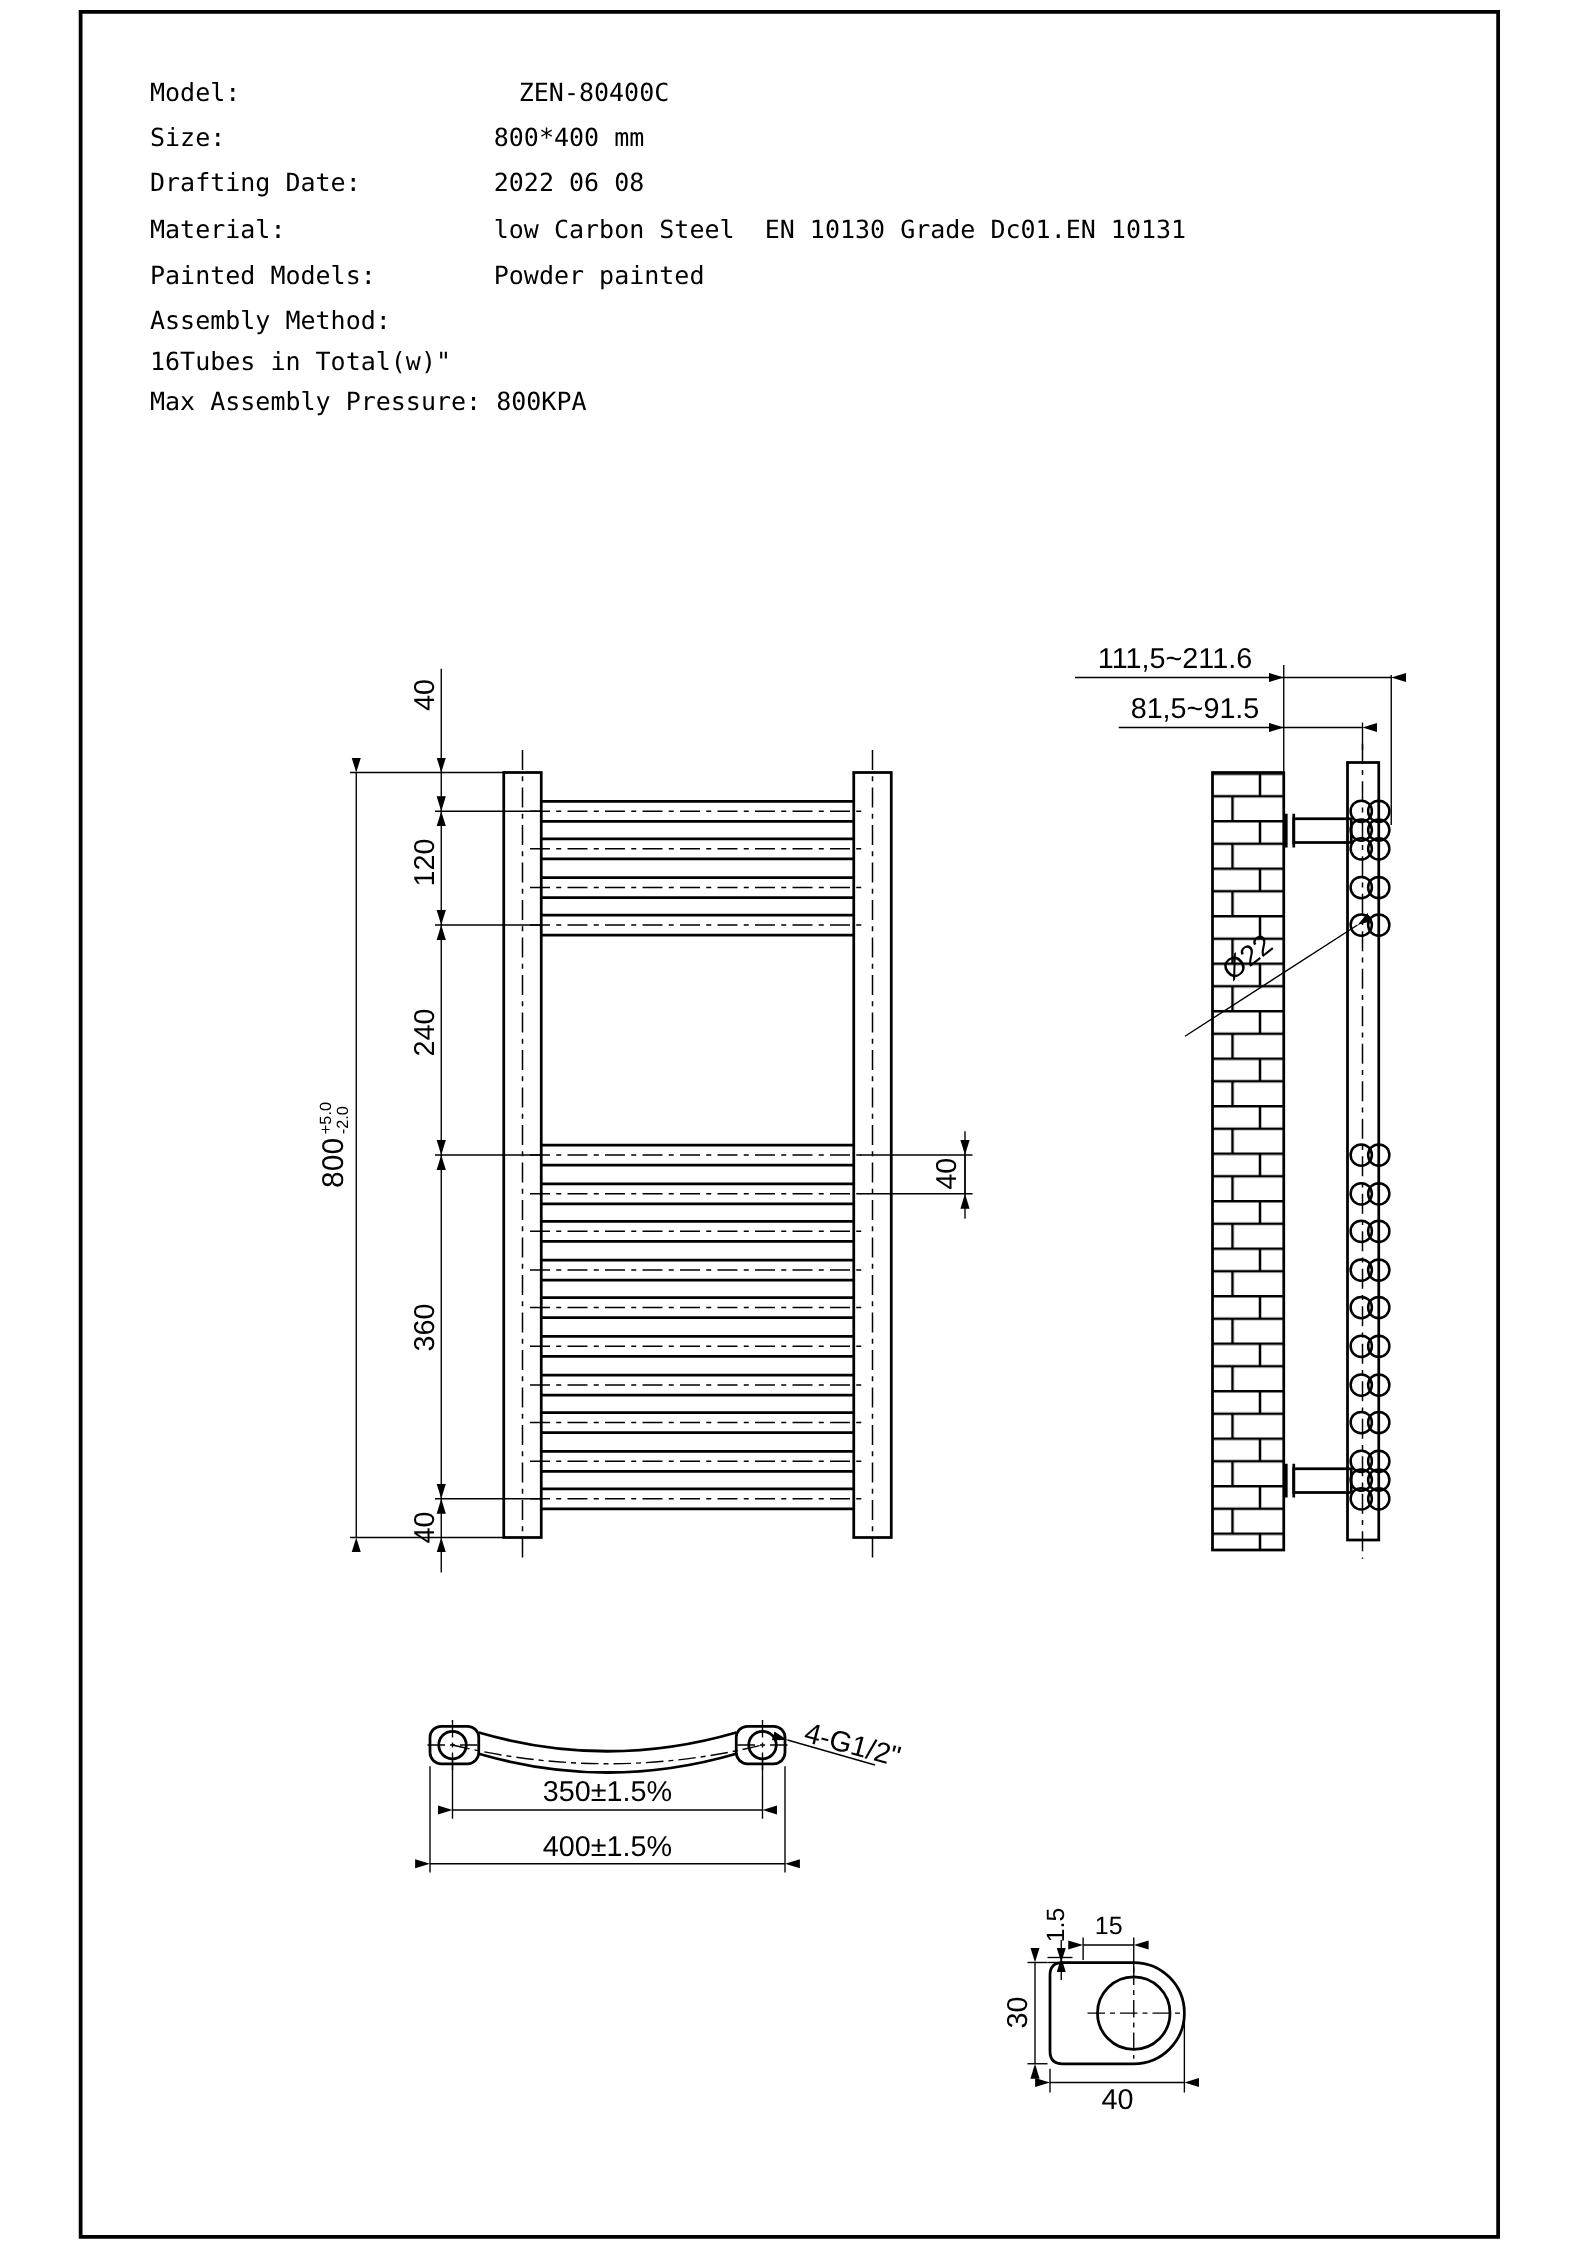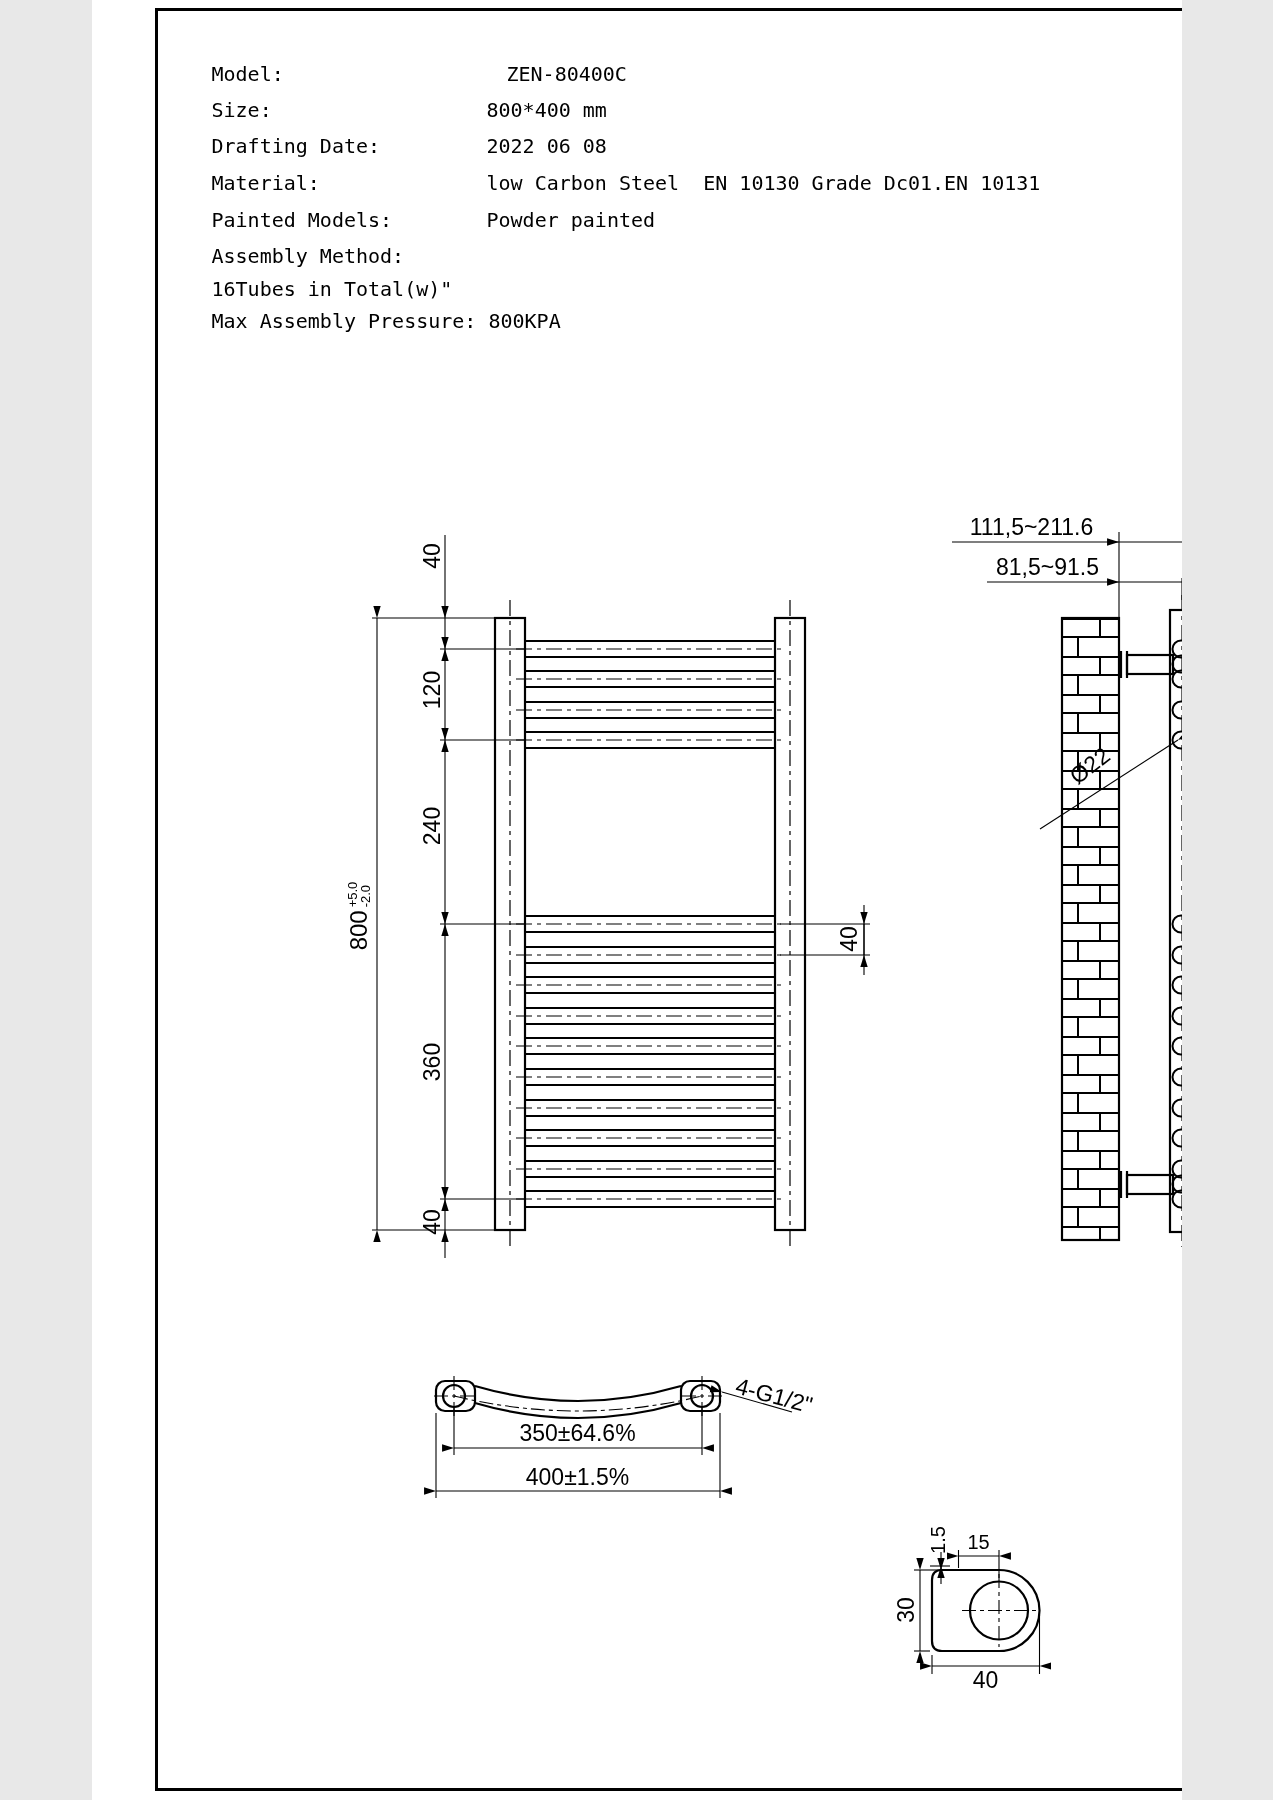--- a/index.html
+++ b/index.html
@@ -1,17 +1,17 @@
 <!DOCTYPE html>
 <html><head>
 <meta charset="utf-8">
 <style>
   html,body{margin:0;padding:0;background:#e8e8e8;}
   .page{
-    position:relative;width:1090px;height:1800px;background:#ffffff;
+    position:relative;width:1273px;height:1800px;background:#ffffff;
     font-family:"Liberation Sans",sans-serif;color:#000;overflow:hidden;margin:0 auto;
   }
   svg.lines{position:absolute;left:0;top:0;}
   .lbl{position:absolute;white-space:pre;color:#000;}
   .info{font-family:"DejaVu Sans Mono",monospace;font-size:20px;letter-spacing:0px;}
   .dimtxt{font-size:23px;font-family:"Liberation Sans",sans-serif;}
   .rot{transform:translate(-50%,-50%) rotate(var(--rot,-90deg));transform-origin:center;}
   .ctr{transform:translate(-50%,-50%);}
   .ovr{display:flex;align-items:center;gap:3px;}
   .ovr .big{font-size:24px;}
@@ -233,21 +233,21 @@
         <span>+5.0</span>
         <span>-2.0</span>
       </span>
     </span>
   </span>
 
   <span class="lbl dimtxt ctr" style="left:940px;top:527px">111,5~211.6</span>
   <span class="lbl dimtxt ctr" style="left:956px;top:567px">81,5~91.5</span>
   <span class="lbl dimtxt rot" style="left:998px;top:766px;--rot:-38deg">Ø22</span>
 
-  <span class="lbl dimtxt ctr" style="left:486px;top:1433px">350±64.6%</span>
+  <span class="lbl dimtxt ctr" style="left:486px;top:1433px">350±1.5%</span>
   <span class="lbl dimtxt ctr" style="left:486px;top:1477px">400±1.5%</span>
   <span class="lbl dimtxt rot" style="left:682px;top:1396px;--rot:15deg">4-G1/2"</span>
 
   <span class="lbl dimtxt rot" style="left:846px;top:1540px;font-size:20px">1.5</span>
   <span class="lbl dimtxt ctr" style="left:887px;top:1542px;font-size:20px">15</span>
   <span class="lbl dimtxt rot" style="left:814px;top:1610px">30</span>
   <span class="lbl dimtxt ctr" style="left:894px;top:1680px">40</span>
 
 </div>
 

